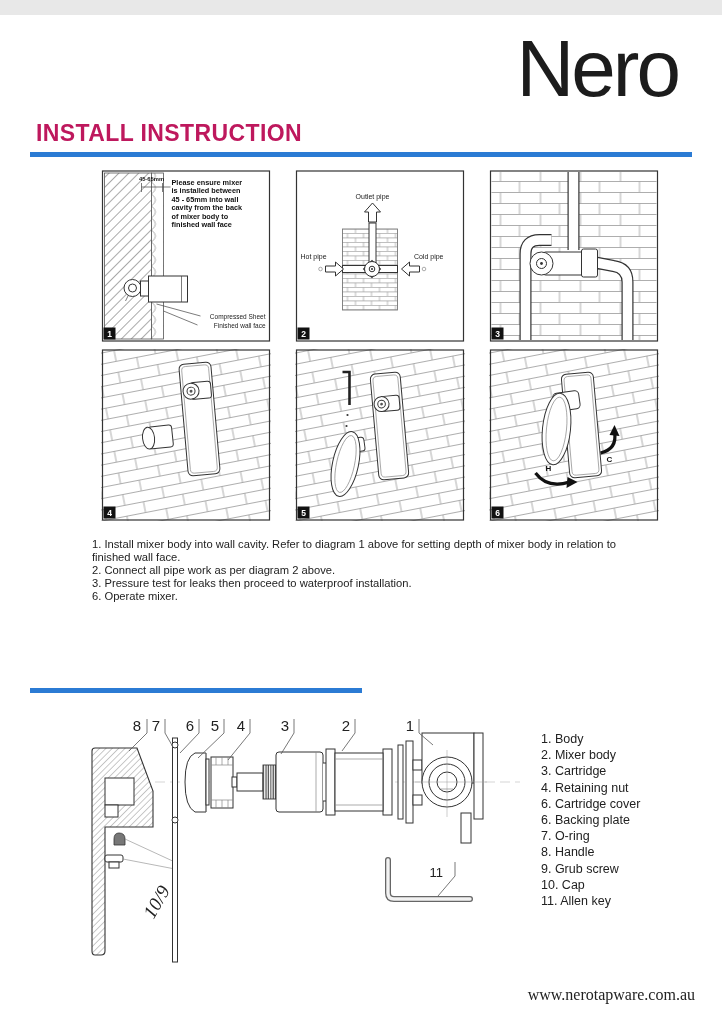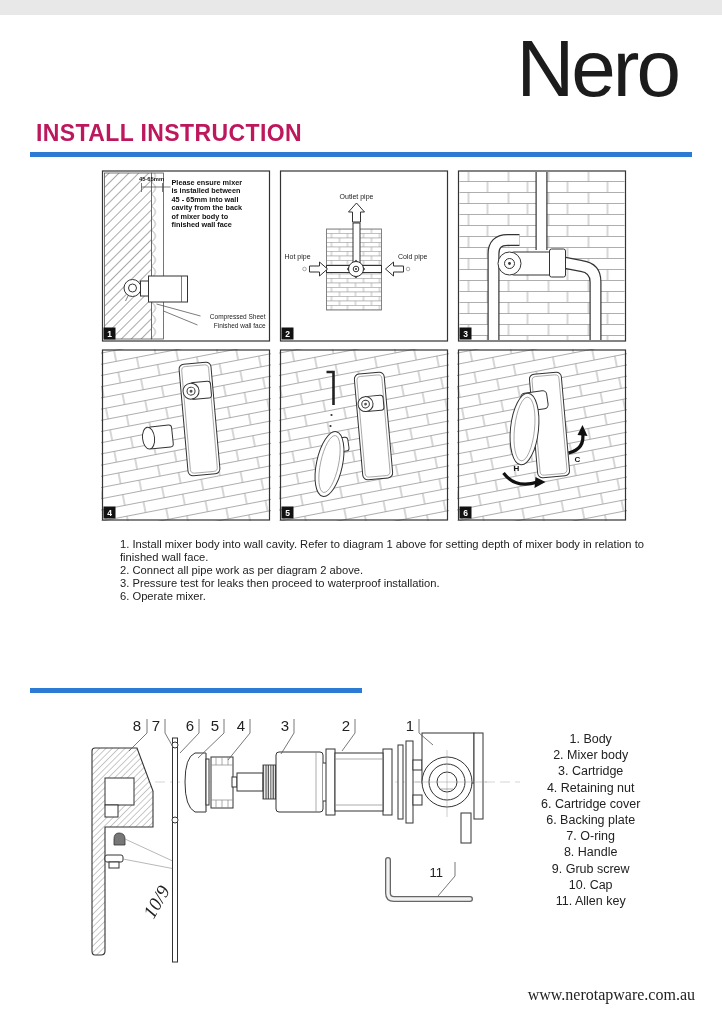--- a/index.html
+++ b/index.html
@@ -12,32 +12,32 @@
 
   .sec-heading{position:absolute;left:36px;font-size:23px;font-weight:bold;
                letter-spacing:.4px;line-height:1;color:#be185d;margin:0;}
   .h-install{top:107px;}
   .h-explosive{top:644px;}
   .rule{position:absolute;height:5px;background:var(--accent);}
   .rule-install{left:30px;top:137px;width:662px;}
   .rule-explosive{left:30px;top:673px;width:332px;}
 
   .diagram-grid{position:absolute;left:101px;top:155px;display:grid;
-                grid-template-columns:repeat(3,170px);grid-auto-rows:172px;gap:7px 8px;}
+                grid-template-columns:repeat(3,170px);grid-auto-rows:172px;gap:7px 24px;}
   figure.panel{margin:0;}
   figure.panel svg{display:block;width:100%;height:100%;}
 
-  .steps{position:absolute;left:120px;top:523px;width:556px;font-size:11.2px;
+  .steps{position:absolute;left:92px;top:523px;width:556px;font-size:11.2px;
          line-height:13px;color:#222;}
   .steps div{margin:0;}
 
   .exploded{position:absolute;left:85px;top:690px;width:440px;height:280px;}
 
   .parts{position:absolute;left:541px;top:716px;list-style:none;margin:0;padding:0;
-         font-size:12.5px;line-height:16.2px;color:#222;text-align:center;}
+         font-size:12.5px;line-height:16.2px;color:#222;}
 
   .footer{position:absolute;top:971px;right:27px;font-size:16px;color:#222;font-family:Liberation Serif, serif;}
 
   
   .t-dim{font-family:"Liberation Sans",sans-serif;font-size:5.8px;font-weight:bold;fill:#111;}
   .t-note{font-family:"Liberation Sans",sans-serif;font-size:7.3px;font-weight:bold;fill:#111;}
   .t-sm{font-family:"Liberation Sans",sans-serif;font-size:6.5px;fill:#222;}
   .t-lbl{font-family:"Liberation Sans",sans-serif;font-size:7px;fill:#222;}
   .t-badge{font-family:"Liberation Sans",sans-serif;font-size:8.5px;font-weight:bold;fill:#fff;}
   .t-hc{font-family:"Liberation Sans",sans-serif;font-size:8px;font-weight:bold;fill:#111;}

